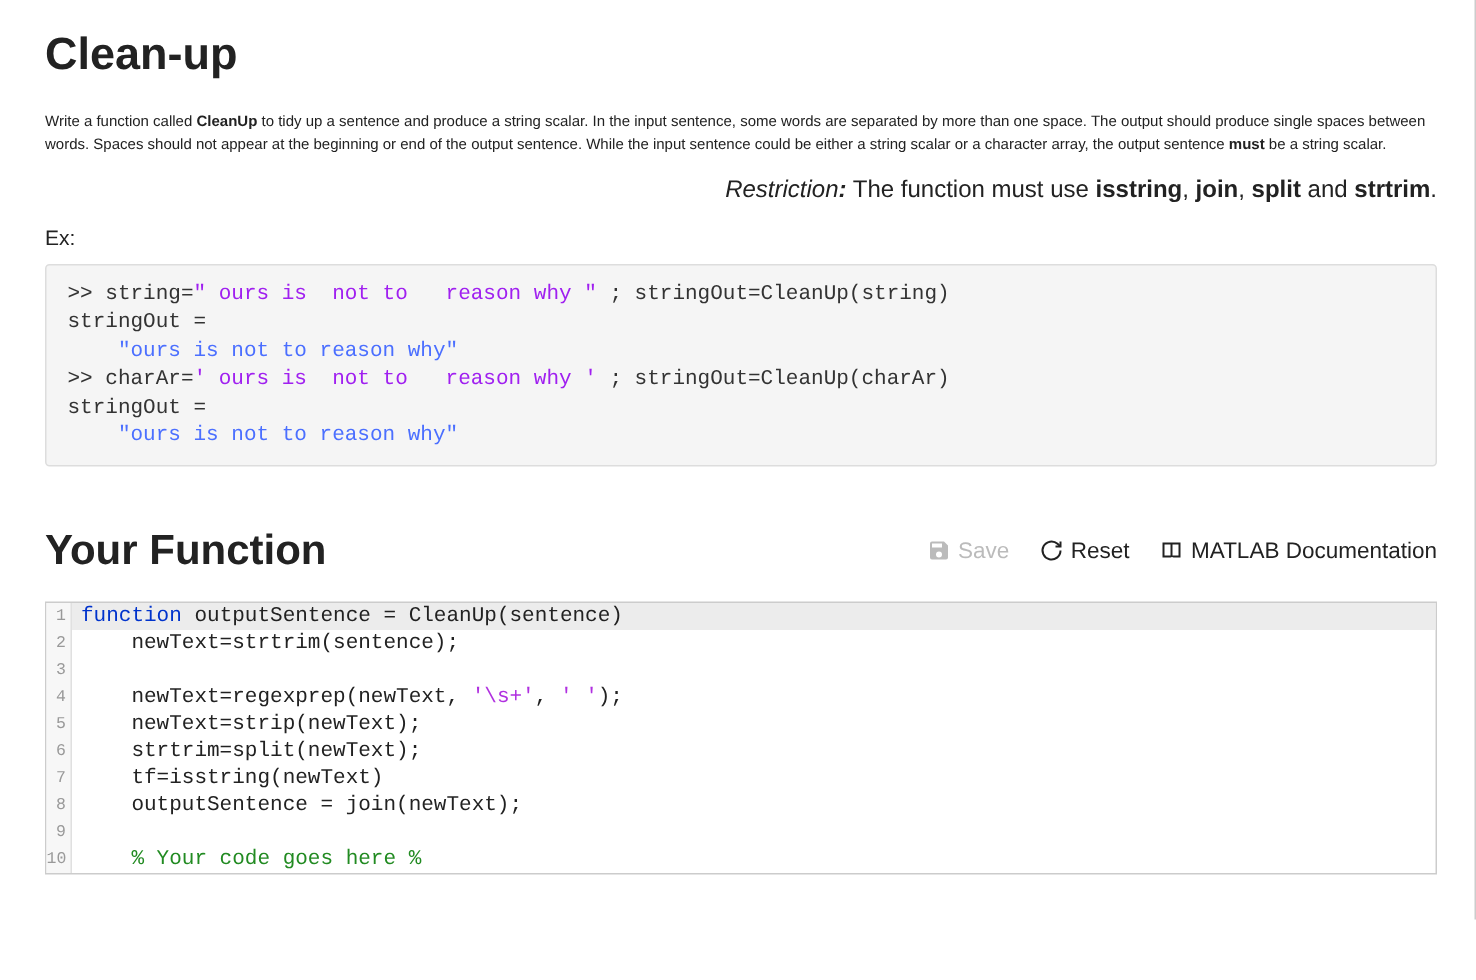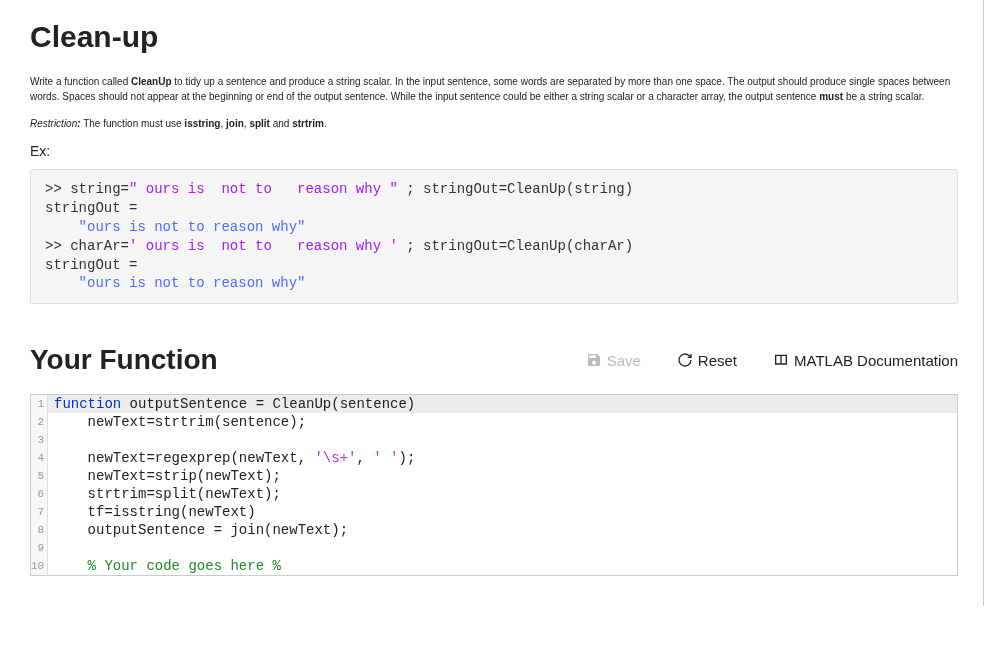--- a/index.html
+++ b/index.html
@@ -18,22 +18,23 @@
     margin-bottom: 20px;
   }
   .desc {
     font-size: 10px;
     line-height: 1.5;
     margin-bottom: 14px;
     color: #222;
   }
   .desc .bold { font-weight: 700; }
   .restriction {
-    font-size: 10px;
+    font-size: 16px;
     margin-bottom: 14px;
+    text-align: right;
   }
   .restriction em { font-style: italic; }
   .restriction .bold { font-weight: 700; }
   .ex-label { font-size: 14px; margin-bottom: 10px; }
   .example-block {
     background: #f5f5f5;
     border: 1px solid #ddd;
     border-radius: 3px;
     padding: 10px 14px;
     font-family: "Courier New", Courier, monospace;
@@ -49,21 +50,21 @@
   .section-row {
     display: flex;
     align-items: center;
     justify-content: space-between;
     margin-bottom: 18px;
   }
   h2 { font-size: 28px; font-weight: 700; }
   .actions {
     display: flex;
     align-items: center;
-    gap: 36px;
+    gap: 20px;
     font-size: 15px;
   }
   .action { display: inline-flex; align-items: center; gap: 5px; cursor: pointer; }
   .action.disabled { color: #bbb; cursor: default; }
   .editor {
     border: 1px solid #ccc;
     font-family: "Courier New", Courier, monospace;
     font-size: 14px;
     line-height: 18px;
   }

